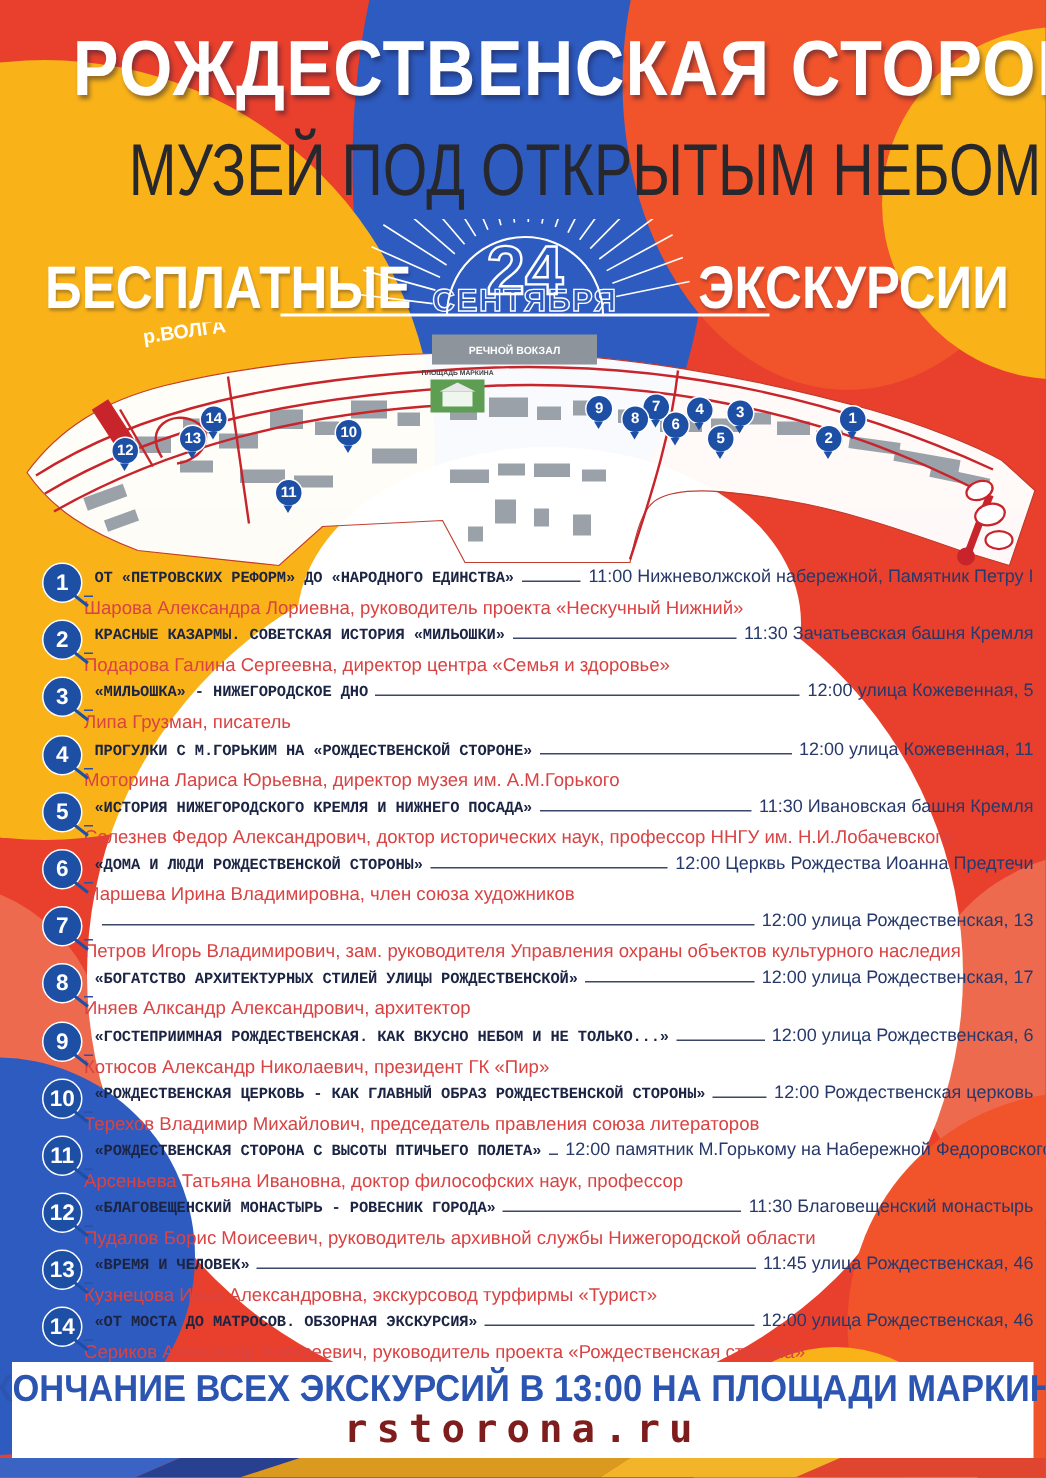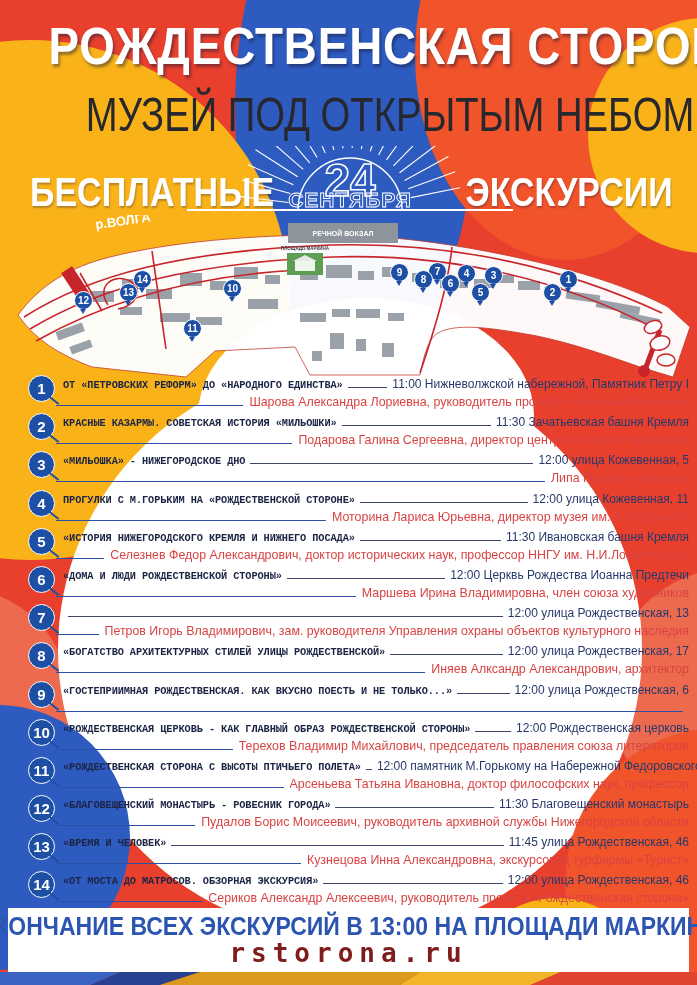--- a/index.html
+++ b/index.html
@@ -45,21 +45,21 @@
   .item{height:38.2px;position:relative;}
   .badge{position:absolute;left:28px;top:1px;width:25px;height:25px;border-radius:50%;
      background:var(--marker-blue);border:1.5px solid #fff;color:#fff;font-weight:700;
      font-size:15px;display:flex;align-items:center;justify-content:center;}
   .tail{position:absolute;left:47px;top:25px;width:13px;height:2px;
      background:var(--marker-blue);transform:rotate(38deg);}
   .l1{display:flex;align-items:baseline;margin:0 8px 0 63px;height:19px;}
   .ttl{font-size:10.3px;font-weight:700;color:var(--navy-text);white-space:nowrap;letter-spacing:-.1px;font-family:Liberation Mono, monospace;}
   .fill1{flex:1;min-width:6px;border-bottom:1.2px solid #3c4668;margin:0 5px;height:13px;}
   .tp{font-size:12px;color:var(--time-text);white-space:nowrap;}
-  .l2{display:flex;align-items:baseline;margin:0 8px 0 56px;height:19px;}
+  .l2{display:flex;align-items:baseline;margin:0 8px 0 56px;height:19px;flex-direction:column;}
   .fill2{flex:1;min-width:6px;border-bottom:1.6px solid #2b50a5;margin:0 6px 0 0;height:12px;}
   .guide{font-size:12.4px;color:var(--guide-red);white-space:nowrap;}
 
   #footer-box{position:absolute;left:8px;right:8px;top:908px;height:64px;background:#fff;
      display:flex;flex-direction:column;align-items:center;justify-content:center;}
   #closing{white-space:nowrap;line-height:1.05;}
   #closing>span{display:inline-block;transform:scaleX(.92);font-weight:700;font-size:25px;
      color:var(--footer-blue);}
   #site{font-family:"DejaVu Sans Mono",monospace;font-size:26px;letter-spacing:6px;
      color:#7f1d1d;font-weight:700;line-height:1.1;}
@@ -311,26 +311,27 @@
       </div>
       <div class="l2">
         <span class="fill2"></span>
         <span class="guide">Иняев Алксандр Александрович, архитектор</span>
       </div>
     </div>
     <div class="item">
       <div class="badge">9</div>
       <div class="tail"></div>
       <div class="l1">
-        <span class="ttl">«ГОСТЕПРИИМНАЯ РОЖДЕСТВЕНСКАЯ. КАК ВКУСНО ПОЕСТЬ И НЕ ТОЛЬКО...»</span>
+        <span class="ttl">«ГОСТЕПРИИМНАЯ РОЖДЕСТВЕНСКАЯ. КАК ВКУСНО НЕБОМ И НЕ ТОЛЬКО...»</span>
         <span class="fill1"></span>
         <span class="tp">12:00 улица Рождественская, 6</span>
       </div>
       <div class="l2">
         <span class="fill2"></span>
+        <span class="guide">Котюсов Александр Николаевич, президент ГК «Пир»</span>
       </div>
     </div>
     <div class="item">
       <div class="badge">10</div>
       <div class="tail"></div>
       <div class="l1">
         <span class="ttl">«РОЖДЕСТВЕНСКАЯ ЦЕРКОВЬ - КАК ГЛАВНЫЙ ОБРАЗ РОЖДЕСТВЕНСКОЙ СТОРОНЫ»</span>
         <span class="fill1"></span>
         <span class="tp">12:00 Рождественская церковь</span>
       </div>

